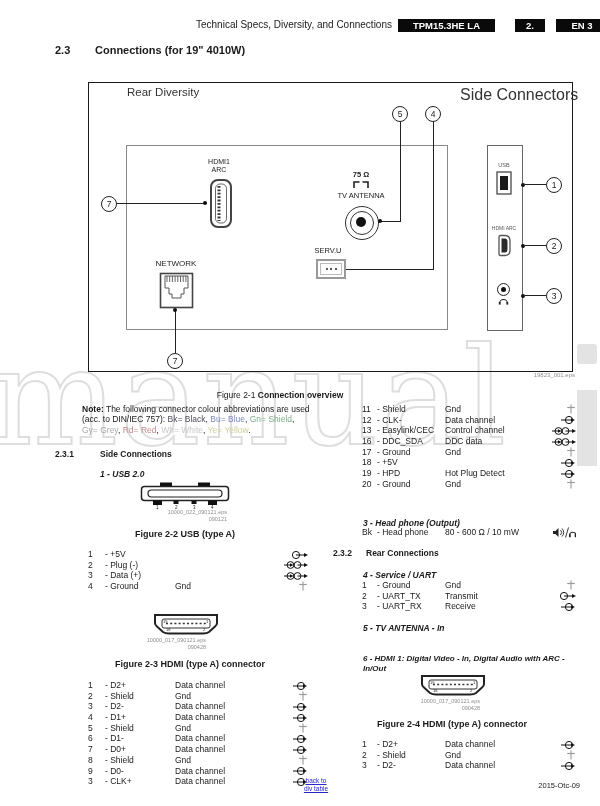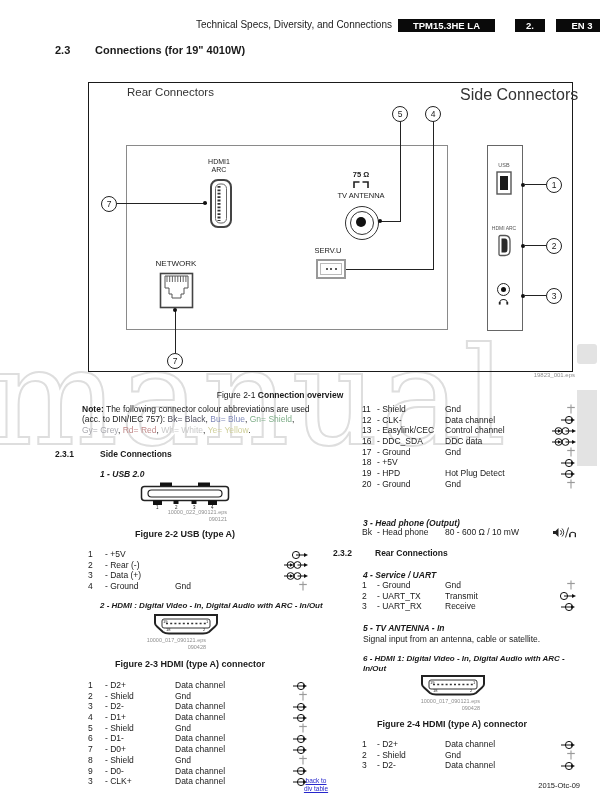--- a/index.html
+++ b/index.html
@@ -42,21 +42,21 @@
 
   <div class="abs" style="right:208px;top:19px;font-size:10px;">Technical Specs, Diversity, and Connections</div>
   <div class="abs hbox" style="left:398px;top:19px;width:97px;height:13px;">TPM15.3HE LA</div>
   <div class="abs hbox" style="left:515px;top:19px;width:30px;height:13px;">2.</div>
   <div class="abs hbox" style="left:556px;top:19px;width:52px;height:13px;">EN 3</div>
 
   <div class="abs b" style="left:55px;top:44px;font-size:11px;">2.3</div>
   <div class="abs b" style="left:95px;top:44px;font-size:11px;">Connections (for 19" 4010W)</div>
 
   <div class="abs box" style="left:88px;top:82px;width:483px;height:288px;"></div>
-  <div class="abs" style="left:127px;top:86px;font-size:11.5px;color:#333;">Rear Connectors</div>
+  <div class="abs" style="left:127px;top:86px;font-size:11.5px;color:#333;">Rear Diversity</div>
   <div class="abs" style="left:460px;top:86px;font-size:16px;color:#333;">Side Connectors</div>
   <div class="abs thin" style="left:126px;top:145px;width:320px;height:183px;"></div>
   <div class="abs strip" style="left:487px;top:145px;width:34px;height:184px;background:#fff;"></div>
 
   <div class="abs c" style="left:195px;top:158px;width:48px;font-size:7px;line-height:1.2;">
     <span style="display:block;">HDMI1</span>
     <span style="display:block;">ARC</span>
   </div>
   <svg class="abs" style="left:208px;top:178px;" width="26" height="52" viewBox="0 0 26 52">
     <rect x="3" y="2" width="20" height="47" rx="7" fill="#fff" stroke="#444" stroke-width="2"></rect>
@@ -189,21 +189,21 @@
         <span class="c-icon">
           <svg width="17" height="10" viewBox="0 0 17 10">
             <circle cx="5" cy="5" r="3.6" fill="none" stroke="#111" stroke-width="1"></circle>
             <line x1="5" y1="5" x2="13" y2="5" stroke="#111" stroke-width="1"></line>
             <path d="M17,5 l-4,-2 v4 z" fill="#111"></path>
           </svg>
         </span>
       </div>
       <div class="pin-row">
         <span class="c-pin">2</span>
-        <span class="c-name">- Rear (-)</span>
+        <span class="c-name">- Plug (-)</span>
         <span class="c-desc"></span>
         <span class="c-icon">
           <svg width="24" height="10" viewBox="0 0 24 10">
             <circle cx="6.5" cy="5" r="3.4" fill="none" stroke="#111" stroke-width="1"></circle>
             <line x1="0" y1="5" x2="6.5" y2="5" stroke="#111" stroke-width="1"></line>
             <path d="M9.5,5 l-3.5,-1.8 v3.6 z" fill="#111"></path>
             <circle cx="13.5" cy="5" r="3.4" fill="none" stroke="#111" stroke-width="1"></circle>
             <line x1="13.5" y1="5" x2="20" y2="5" stroke="#111" stroke-width="1"></line>
             <path d="M24,5 l-4,-2 v4 z" fill="#111"></path>
           </svg>
@@ -230,21 +230,20 @@
         <span class="c-desc">Gnd</span>
         <span class="c-icon">
           <svg width="10" height="11" viewBox="0 0 10 11">
             <line x1="5" y1="0.5" x2="5" y2="9.5" stroke="#9a9a9a" stroke-width="1.1"></line>
             <line x1="1.2" y1="3.5" x2="8.8" y2="3.5" stroke="#9a9a9a" stroke-width="1.2"></line>
           </svg>
         </span>
       </div>
     </div>
 
-  <div class="abs headsm" style="left:100px;top:601px;font-size:8px;">2 - HDMI : Digital Video - In, Digital Audio with ARC - In/Out</div>
   <svg class="abs" style="left:153px;top:613px;" width="66" height="24" viewBox="0 0 66 24">
     <path d="M2,2 H64 V10 Q64,12 62,13.5 L56,19 Q54,20.5 50,20.5 H16 Q12,20.5 10,19 L4,13.5 Q2,12 2,10 Z" fill="#fff" stroke="#222" stroke-width="2"></path>
     <rect x="9" y="6" width="48" height="9" rx="2" fill="#fff" stroke="#333" stroke-width="1"></rect>
     <line x1="13" y1="10.5" x2="53" y2="10.5" stroke="#333" stroke-width="1.4" stroke-dasharray="2,2.2"></line>
     <g font-size="4" fill="#222" font-family="Liberation Sans,sans-serif">
       <text x="10" y="9.5">19</text>
       <text x="53" y="9.5">1</text>
       <text x="13" y="18">18</text>
       <text x="50" y="18">2</text>
     </g>
@@ -489,21 +488,21 @@
             <line x1="13.5" y1="10.5" x2="16.5" y2="0.5" stroke="#222" stroke-width="0.9"></line>
             <path d="M17.5,8.5 a3.2,3.2 0 0 1 6.4,0" fill="none" stroke="#222" stroke-width="1.1"></path>
             <rect x="17" y="7.2" width="1.7" height="3" fill="#222"></rect>
             <rect x="22.7" y="7.2" width="1.7" height="3" fill="#222"></rect>
           </svg>
         </span>
       </div>
     </div>
 
   <div class="abs b" style="left:333px;top:548px;">2.3.2</div>
-  <div class="abs b" style="left:375px;top:548px;">Rear Connections</div>
+  <div class="abs b" style="left:366px;top:548px;">Rear Connections</div>
 
   <div class="abs headsm" style="left:363px;top:570px;">4 - Service / UART</div>
   <div class="abs pinlist rcol" style="left:362px;top:580px;width:214px;">
       <div class="pin-row">
         <span class="c-pin">1</span>
         <span class="c-name">- Ground</span>
         <span class="c-desc">Gnd</span>
         <span class="c-icon">
           <svg width="10" height="11" viewBox="0 0 10 11">
             <line x1="5" y1="0.5" x2="5" y2="9.5" stroke="#9a9a9a" stroke-width="1.1"></line>
@@ -531,21 +530,20 @@
           <svg width="15" height="10" viewBox="0 0 15 10">
             <circle cx="8" cy="5" r="3.6" fill="none" stroke="#111" stroke-width="1"></circle>
             <line x1="0" y1="5" x2="10.5" y2="5" stroke="#111" stroke-width="1"></line>
             <path d="M14,5 l-4,-2 v4 z" fill="#111"></path>
           </svg>
         </span>
       </div>
     </div>
 
   <div class="abs headsm" style="left:363px;top:623px;">5 - TV ANTENNA - In</div>
-  <div class="abs" style="left:363px;top:634px;width:215px;">Signal input from an antenna, cable or satellite.</div>
 
   <div class="abs headsm" style="left:363px;top:654px;font-size:8px;">6 - HDMI 1: Digital Video - In, Digital Audio with ARC -</div>
   <div class="abs headsm" style="left:363px;top:664px;font-size:8px;">In/Out</div>
   <svg class="abs" style="left:420px;top:674px;" width="66" height="24" viewBox="0 0 66 24">
     <path d="M2,2 H64 V10 Q64,12 62,13.5 L56,19 Q54,20.5 50,20.5 H16 Q12,20.5 10,19 L4,13.5 Q2,12 2,10 Z" fill="#fff" stroke="#222" stroke-width="2"></path>
     <rect x="9" y="6" width="48" height="9" rx="2" fill="#fff" stroke="#333" stroke-width="1"></rect>
     <line x1="13" y1="10.5" x2="53" y2="10.5" stroke="#333" stroke-width="1.4" stroke-dasharray="2,2.2"></line>
     <g font-size="4" fill="#222" font-family="Liberation Sans,sans-serif">
       <text x="10" y="9.5">19</text>
       <text x="53" y="9.5">1</text>

